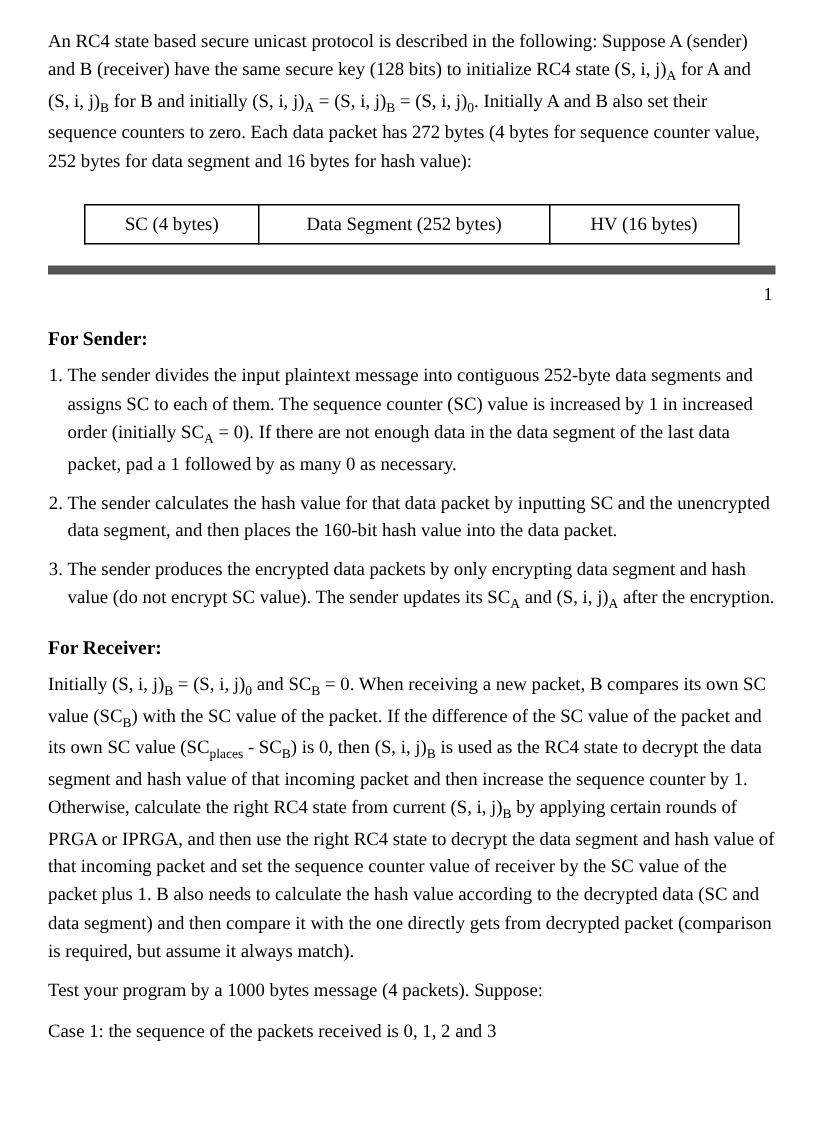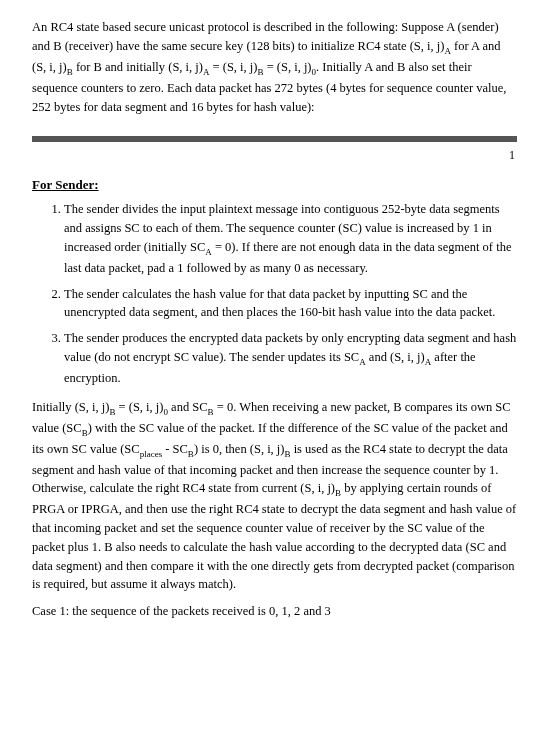--- a/index.html
+++ b/index.html
@@ -54,27 +54,26 @@
 
     .page-number {
       text-align: right;
       font-size: 12px;
       margin-bottom: 10px;
       padding-right: 2px;
     }
 
     .section-header {
       font-weight: bold;
-      text-decoration: underline;
       margin: 14px 0 7px 0;
       font-size: 13px;
     }
 
     .numbered-list {
-      margin-left: 32px;
+      margin-left: 13px;
       margin-bottom: 10px;
     }
 
     .numbered-list li {
       font-size: 12.5px;
       line-height: 1.5;
       margin-bottom: 7px;
     }
 
     .body-text {
@@ -94,20 +93,29 @@
 <div class="page-container">
 
   <p class="intro-text">
     An RC4 state based secure unicast protocol is described in the following: Suppose A (sender) and
     B (receiver) have the same secure key (128 bits) to initialize RC4 state (S, i, j)<sub>A</sub> for A and (S, i, j)<sub>B</sub>
     for B and initially (S, i, j)<sub>A</sub> = (S, i, j)<sub>B</sub> = (S, i, j)<sub>0</sub>. Initially A and B also set their sequence counters
     to zero. Each data packet has 272 bytes (4 bytes for sequence counter value, 252 bytes for data
     segment and 16 bytes for hash value):
   </p>
 
+  <table class="packet-table">
+    <tbody>
+        <tr>
+      <td>SC (4 bytes)</td>
+      <td>Data Segment (252 bytes)</td>
+      <td>HV (16 bytes)</td>
+    </tr>
+  </tbody>
+    </table>
 
   <div class="page-divider"></div>
   <div class="page-number">1</div>
 
   <div class="section-header">For Sender:</div>
 
   <ol class="numbered-list">
     <li>
       The sender divides the input plaintext message into contiguous 252-byte data segments and
       assigns SC to each of them. The sequence counter (SC) value is increased by 1 in increased
@@ -117,31 +125,33 @@
     <li>
       The sender calculates the hash value for that data packet by inputting SC and the unencrypted
       data segment, and then places the 160-bit hash value into the data packet.
     </li>
     <li>
       The sender produces the encrypted data packets by only encrypting data segment and hash
       value (do not encrypt SC value). The sender updates its SC<sub>A</sub> and (S, i, j)<sub>A</sub> after the encryption.
     </li>
   </ol>
 
+  <div class="section-header">For Receiver:</div>
 
   <p class="body-text">
     Initially (S, i, j)<sub>B</sub> = (S, i, j)<sub>0</sub> and SC<sub>B</sub> = 0. When receiving a new packet, B compares its own SC
     value (SC<sub>B</sub>) with the SC value of the packet. If the difference of the SC value of the packet and its
     own SC value (SC<sub>places</sub> - SC<sub>B</sub>) is 0, then (S, i, j)<sub>B</sub> is used as the RC4 state to decrypt the data
     segment and hash value of that incoming packet and then increase the sequence counter by 1.
     Otherwise, calculate the right RC4 state from current (S, i, j)<sub>B</sub> by applying certain rounds of PRGA
     or IPRGA, and then use the right RC4 state to decrypt the data segment and hash value of that
     incoming packet and set the sequence counter value of receiver by the SC value of the packet plus
     1. B also needs to calculate the hash value according to the decrypted data (SC and data segment)
     and then compare it with the one directly gets from decrypted packet (comparison is required, but
     assume it always match).
   </p>
 
 
+  <p class="body-text">Test your program by a 1000 bytes message (4 packets). Suppose:</p>
 
   <p class="body-text">Case 1: the sequence of the packets received is 0, 1, 2 and 3</p>
 
 </div>
 
 </body></html>

